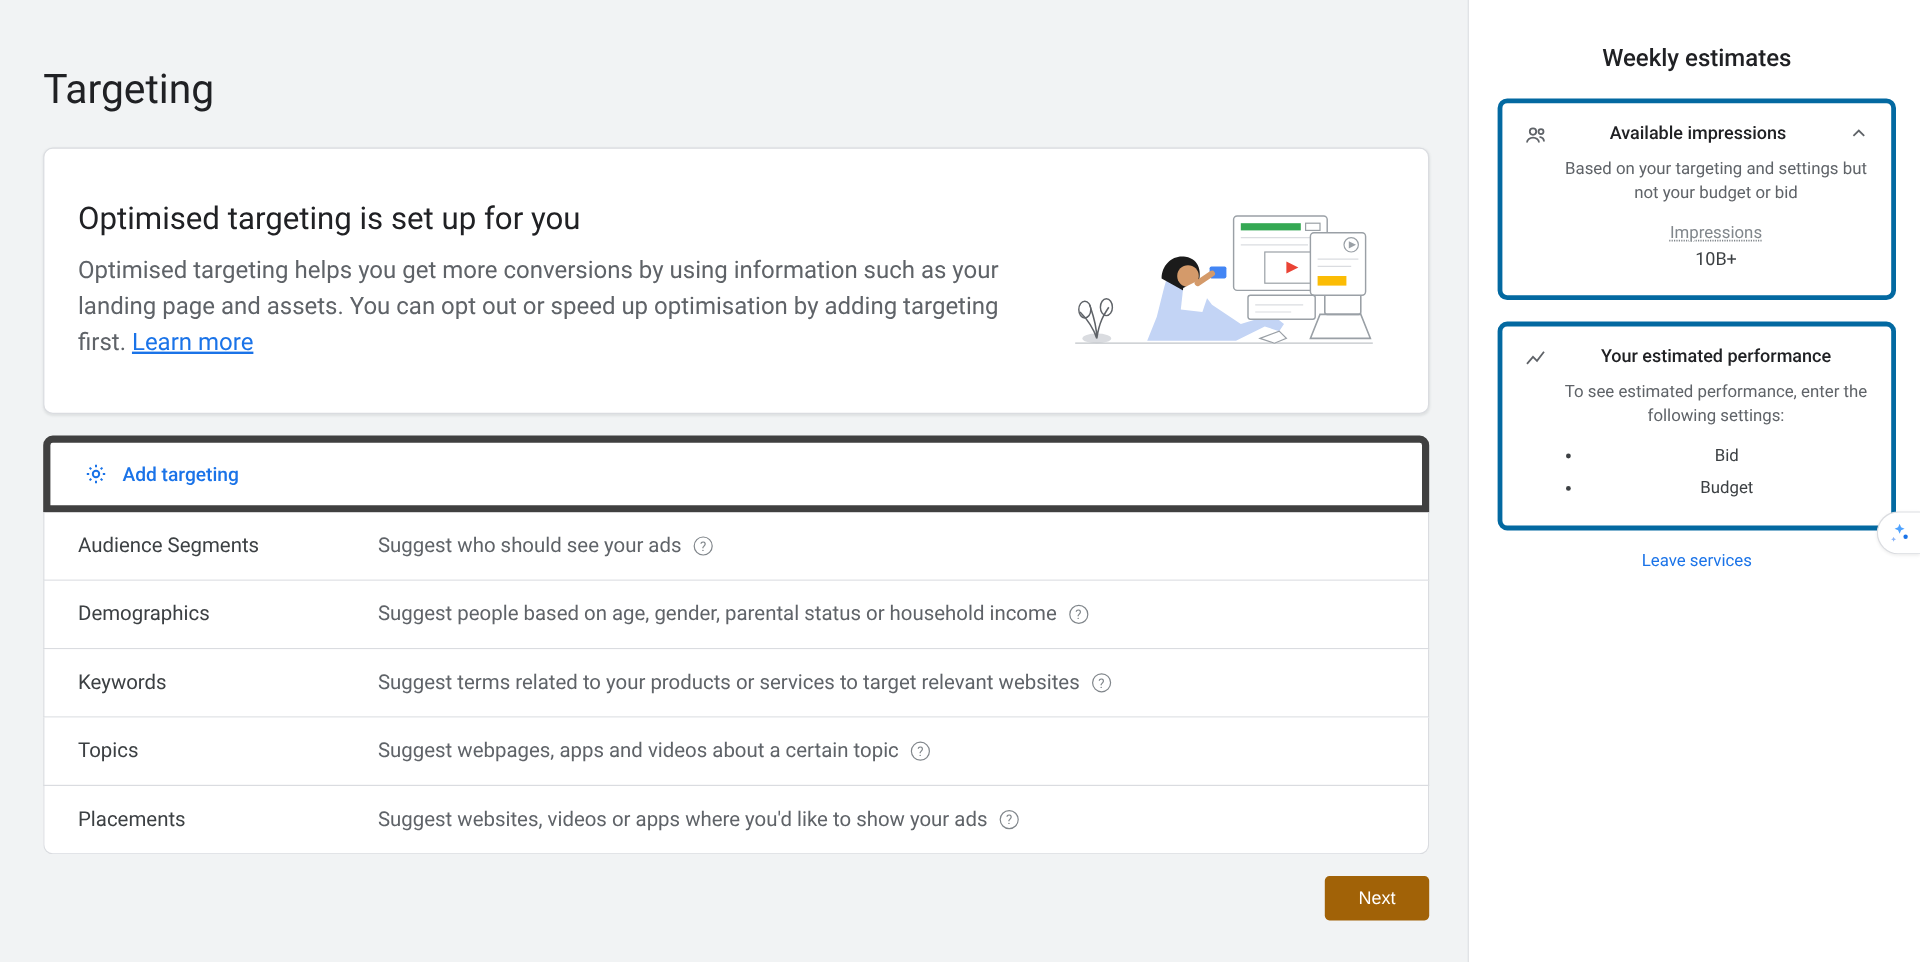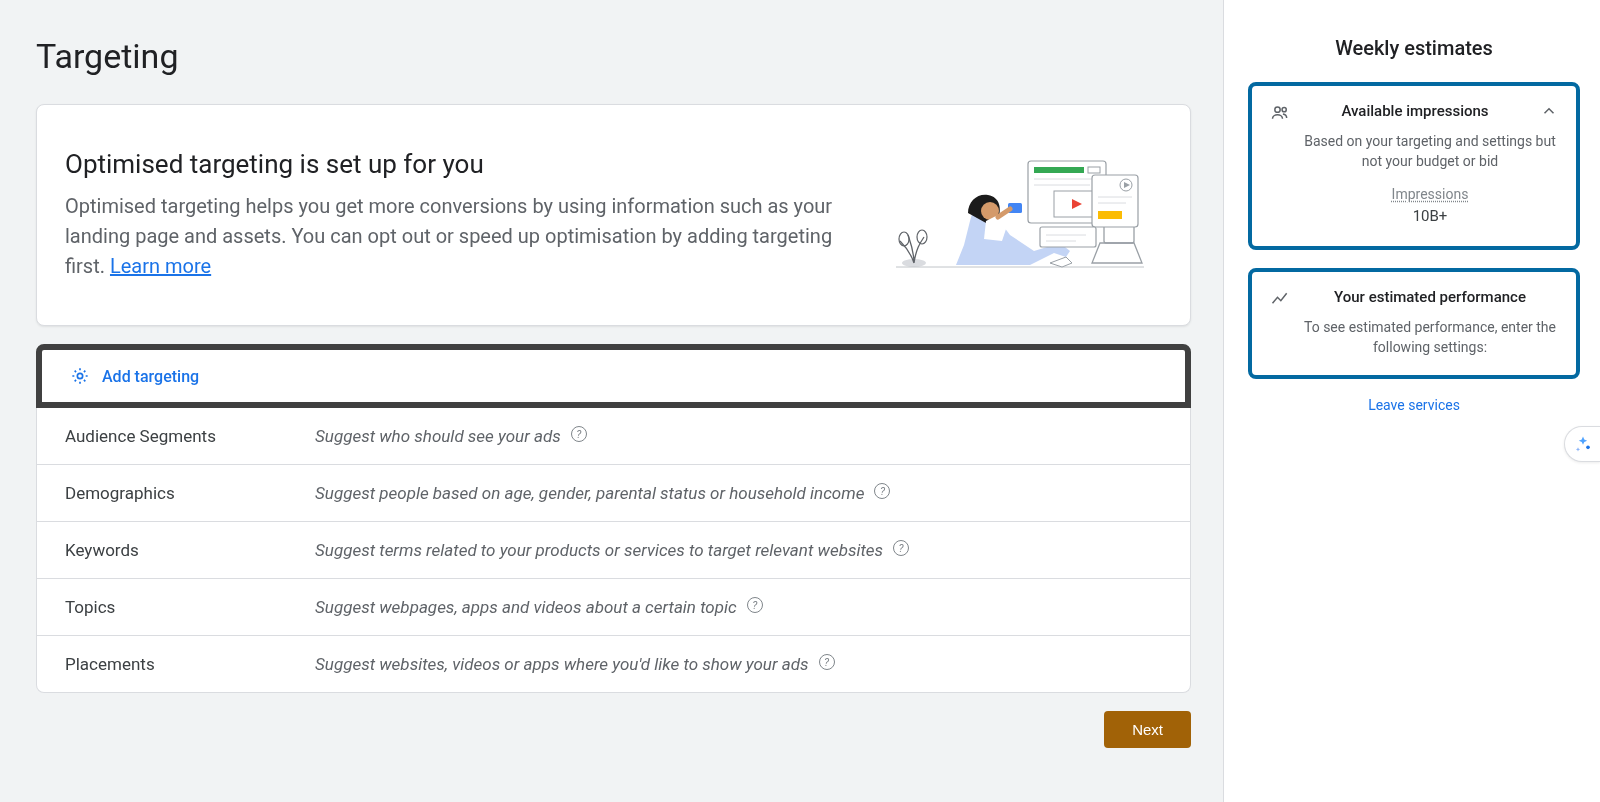--- a/index.html
+++ b/index.html
@@ -12,21 +12,21 @@
     height: 802px;
     overflow: hidden;
     position: relative;
   }
   .layout {
     display: flex;
     height: 100%;
   }
   .main {
     flex: 1;
-    padding: 36px 32px 20px 36px;
+    padding: 55px 32px 20px 36px;
     overflow-y: auto;
   }
   .page-title {
     font-size: 34px;
     font-weight: 400;
     color: #202124;
     margin-bottom: 28px;
   }
   .card {
     background: #fff;
@@ -99,22 +99,22 @@
   .row-label {
     width: 230px;
     font-size: 17px;
     color: #3c4043;
     flex-shrink: 0;
   }
   .row-desc {
     font-size: 17px;
     color: #5f6368;
     display: flex;
+    align-items: center;
     gap: 10px;
-    font-style: italic;
   }
   .help-icon {
     width: 16px; height: 16px;
     border: 1.5px solid #80868b;
     border-radius: 50%;
     display: inline-flex;
     align-items: center;
     justify-content: center;
     font-size: 11px;
     color: #80868b;
@@ -376,20 +376,24 @@
       <div class="side-card-header">
         <span class="side-icon">
           <svg viewBox="0 0 24 24" width="20" height="20" fill="none" stroke="#5f6368" stroke-width="1.8">
               <path d="M3 17l6-7 4 4 7-9"></path>
             </svg>
         </span>
         <div class="side-card-title">Your estimated performance</div>
       </div>
       <div class="side-card-body">
         <div>To see estimated performance, enter the following settings:</div>
+        <ul class="side-list">
+          <li>Bid</li>
+          <li>Budget</li>
+        </ul>
       </div>
     </div>
 
     <div class="feedback-link">Leave services</div>
   </div>
 </div>
 
 <div class="floating-badge">
   <svg viewBox="0 0 24 24" width="20" height="20">
     <path d="M12 3l1.5 3.5L17 8l-3.5 1.5L12 13l-1.5-3.5L7 8l3.5-1.5z" fill="#4fa3ff"></path>

